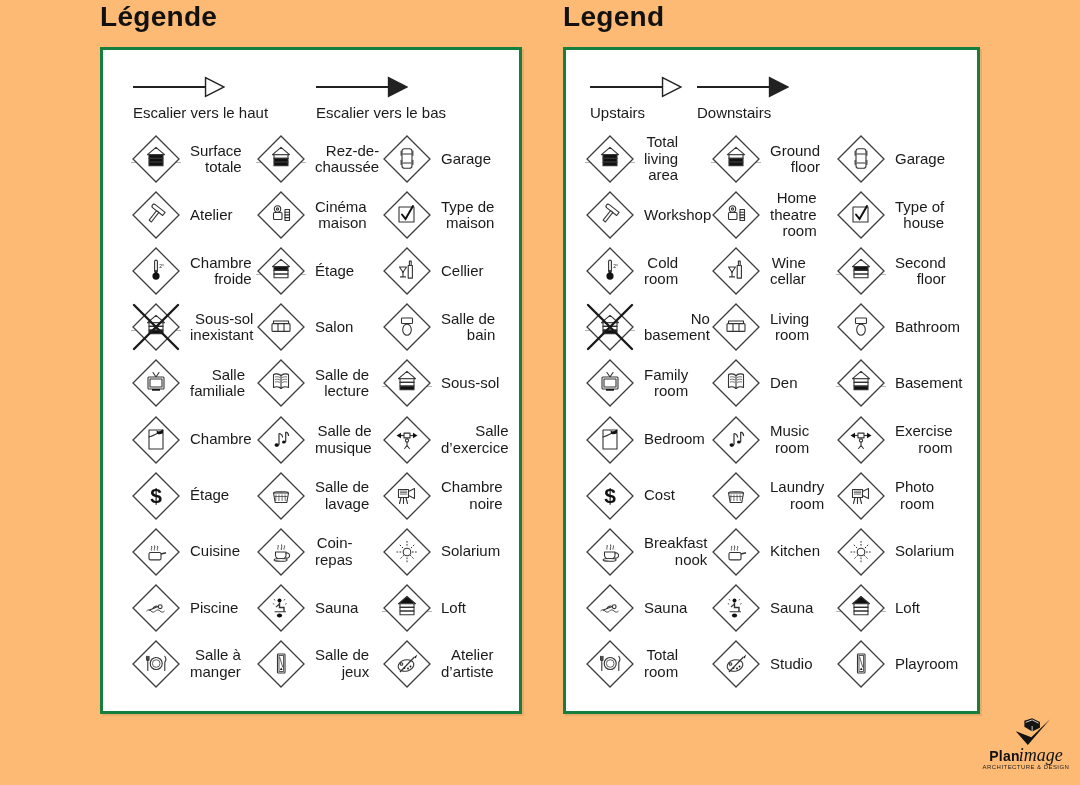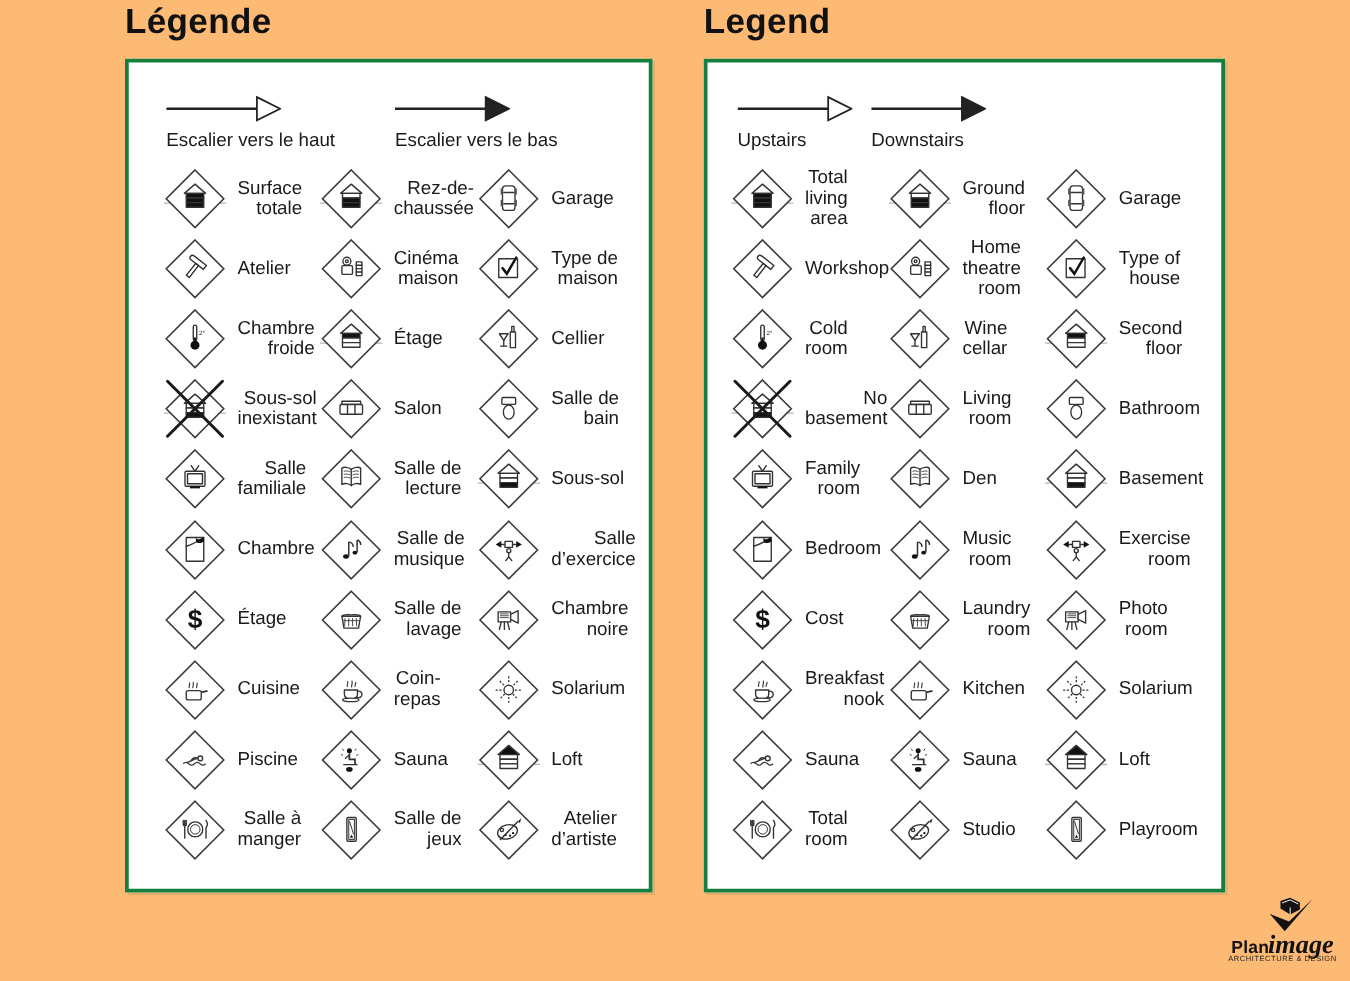--- a/index.html
+++ b/index.html
@@ -24,21 +24,21 @@
   #panel-en .grid{left:19px;grid-template-columns:126px 125px 140px;}
   .cell{display:flex;align-items:center;text-align:right;}
   .dsvg{width:50px;height:50px;flex-shrink:0;display:block;}
   .cell-label{margin-left:9px;font-size:15px;line-height:16.5px;white-space:pre-line;color:#1a1a1a;}
   .dia{fill:#fff;stroke:#3d3d3d;stroke-width:1.3;}
   .gline{stroke:#b5b5b5;stroke-width:1;}
   .logo{position:absolute;left:980px;top:716px;width:92px;text-align:center;}
   .logo-glyph{display:block;width:38px;height:32px;margin:0 auto 0 34px;}
   .logo-text{line-height:15px;white-space:nowrap;}
   .lt-bold{font-weight:700;font-size:14px;letter-spacing:.2px;color:#111;}
-  .lt-italic{font-family:"Liberation Serif",serif;font-style:italic;font-weight:700;font-size:21px;color:#111;margin-left:-1px;}
+  .lt-italic{font-family:"Liberation Serif",serif;font-style:italic;font-weight:400;font-size:18px;color:#111;margin-left:-1px;}
   .logo-tag{font-size:6px;letter-spacing:.45px;color:#222;margin-top:0px;}
 </style>
 </head>
 <body>
 
 <div class="canvas">
   <div class="title" id="t-fr">Légende</div>
   <div class="title" id="t-en">Legend</div>
 
   <div class="panel" id="panel-fr">

